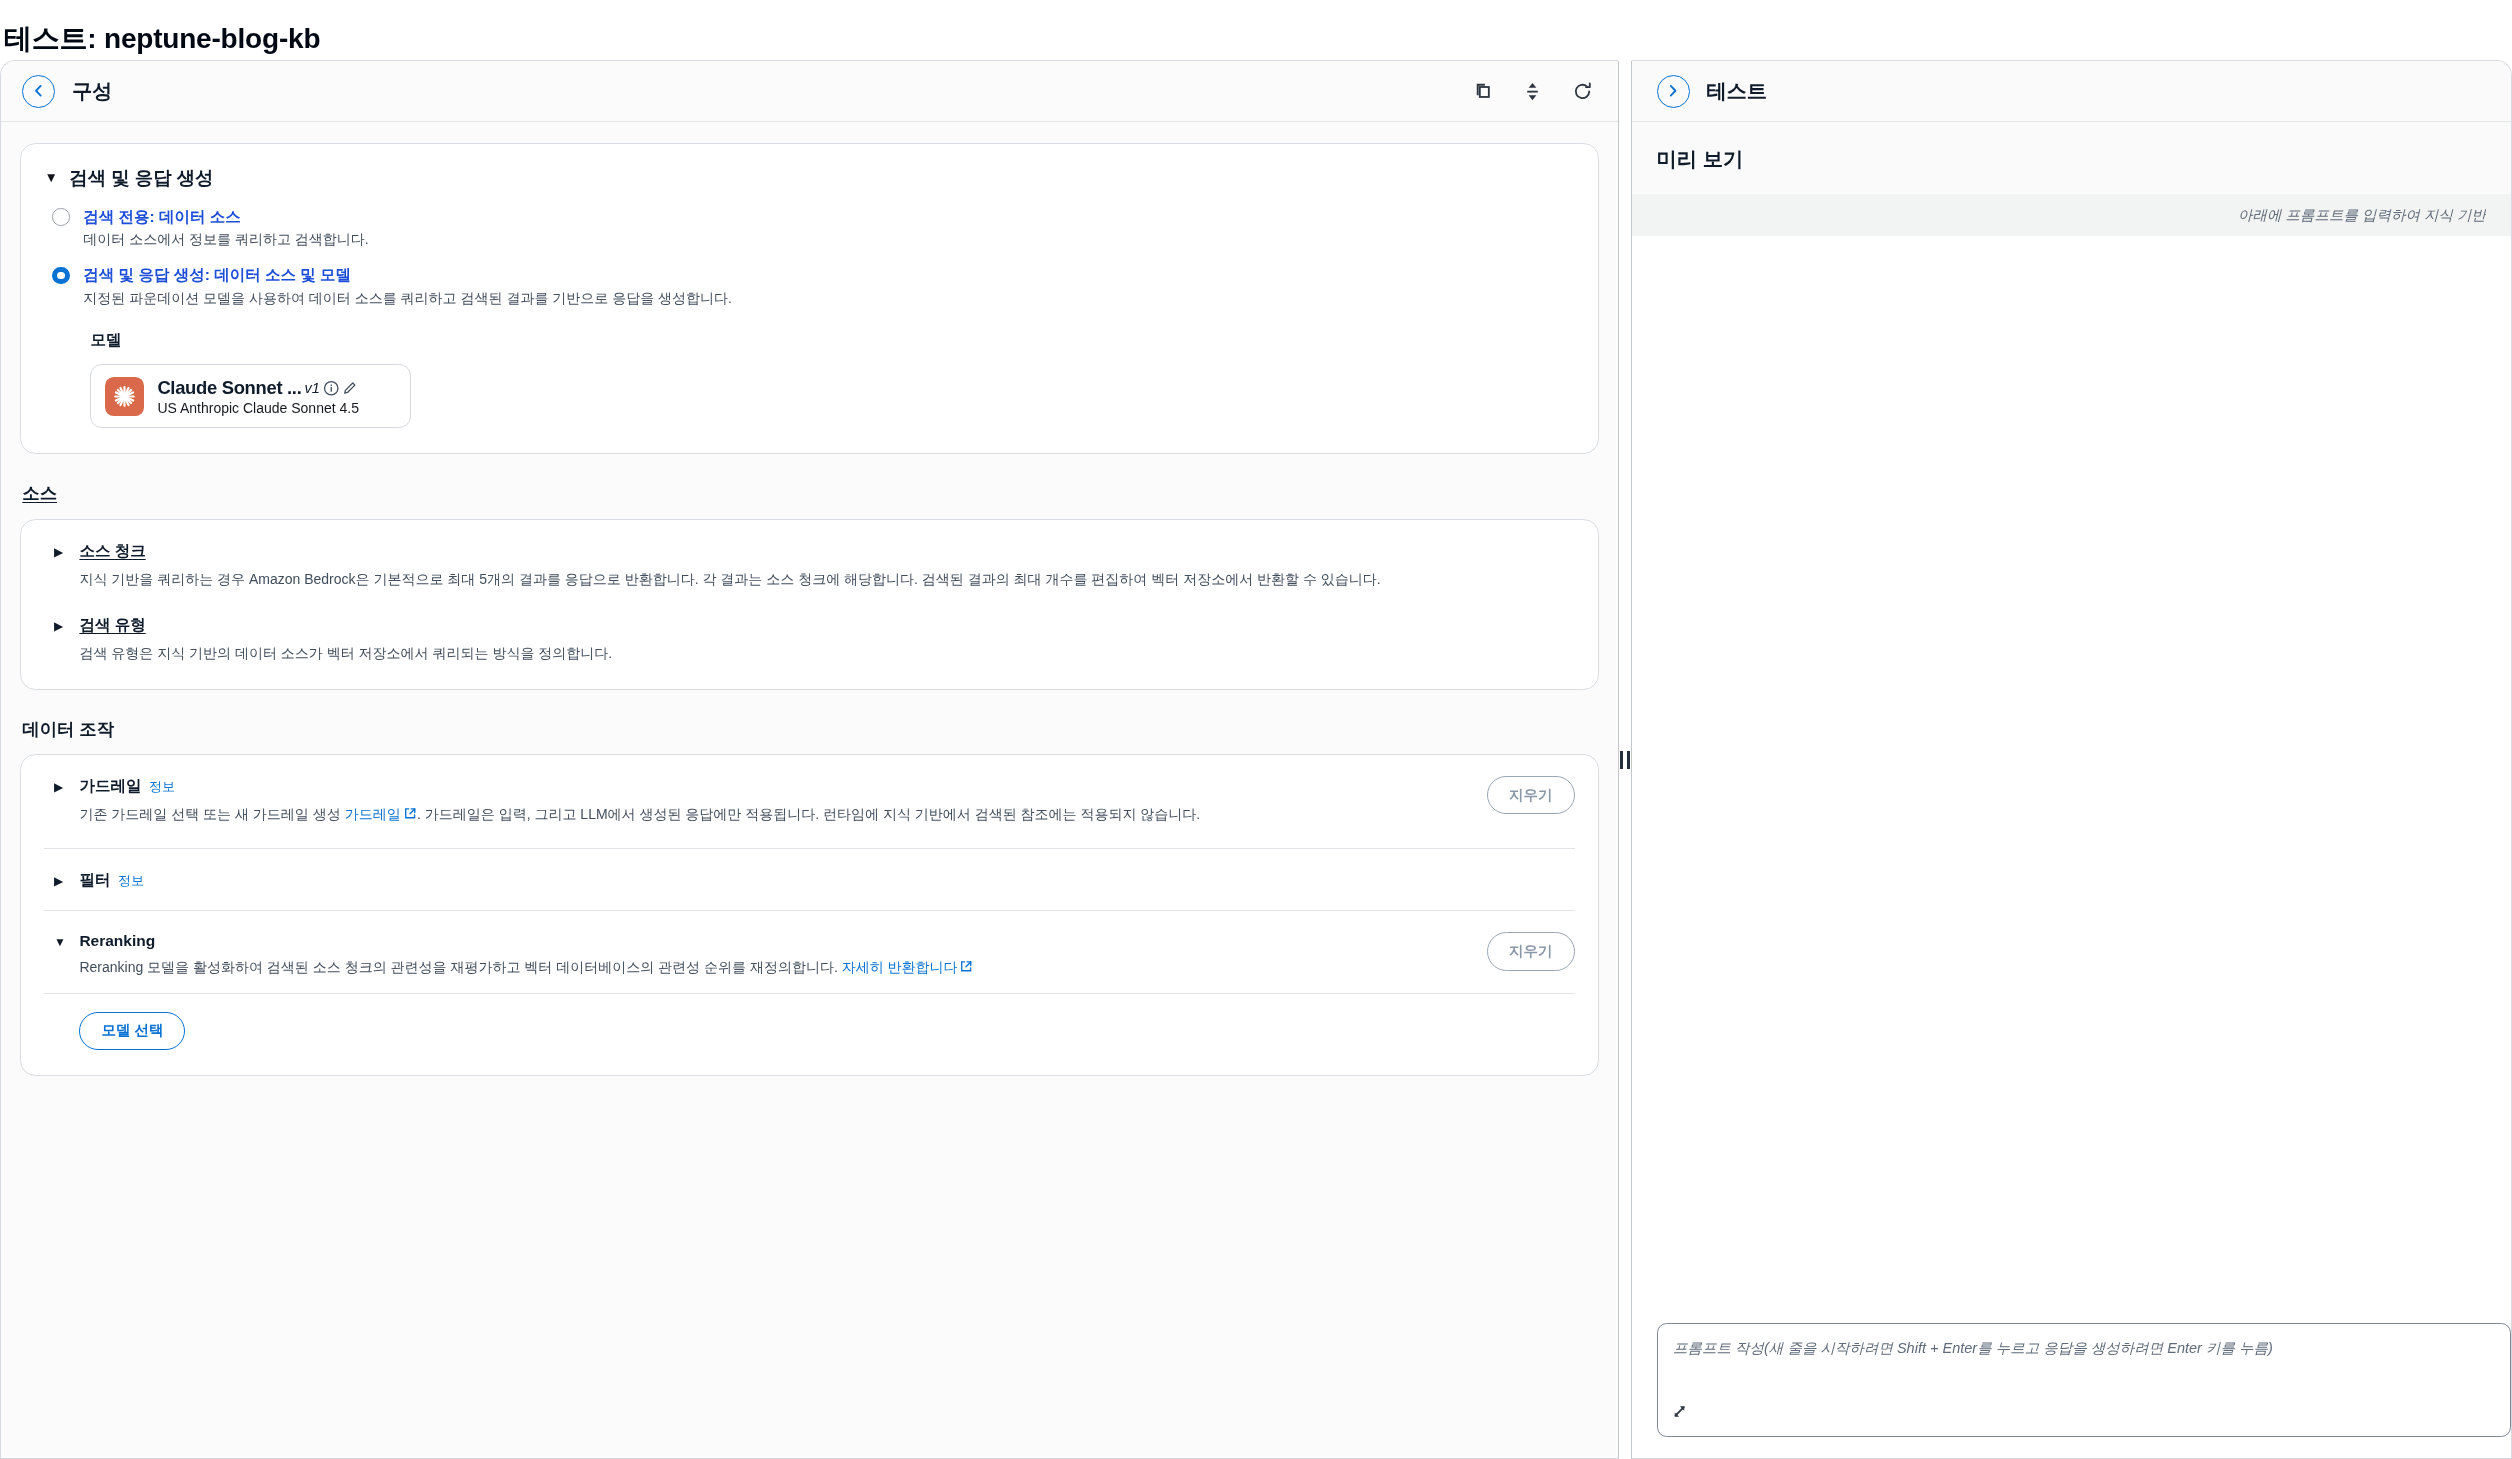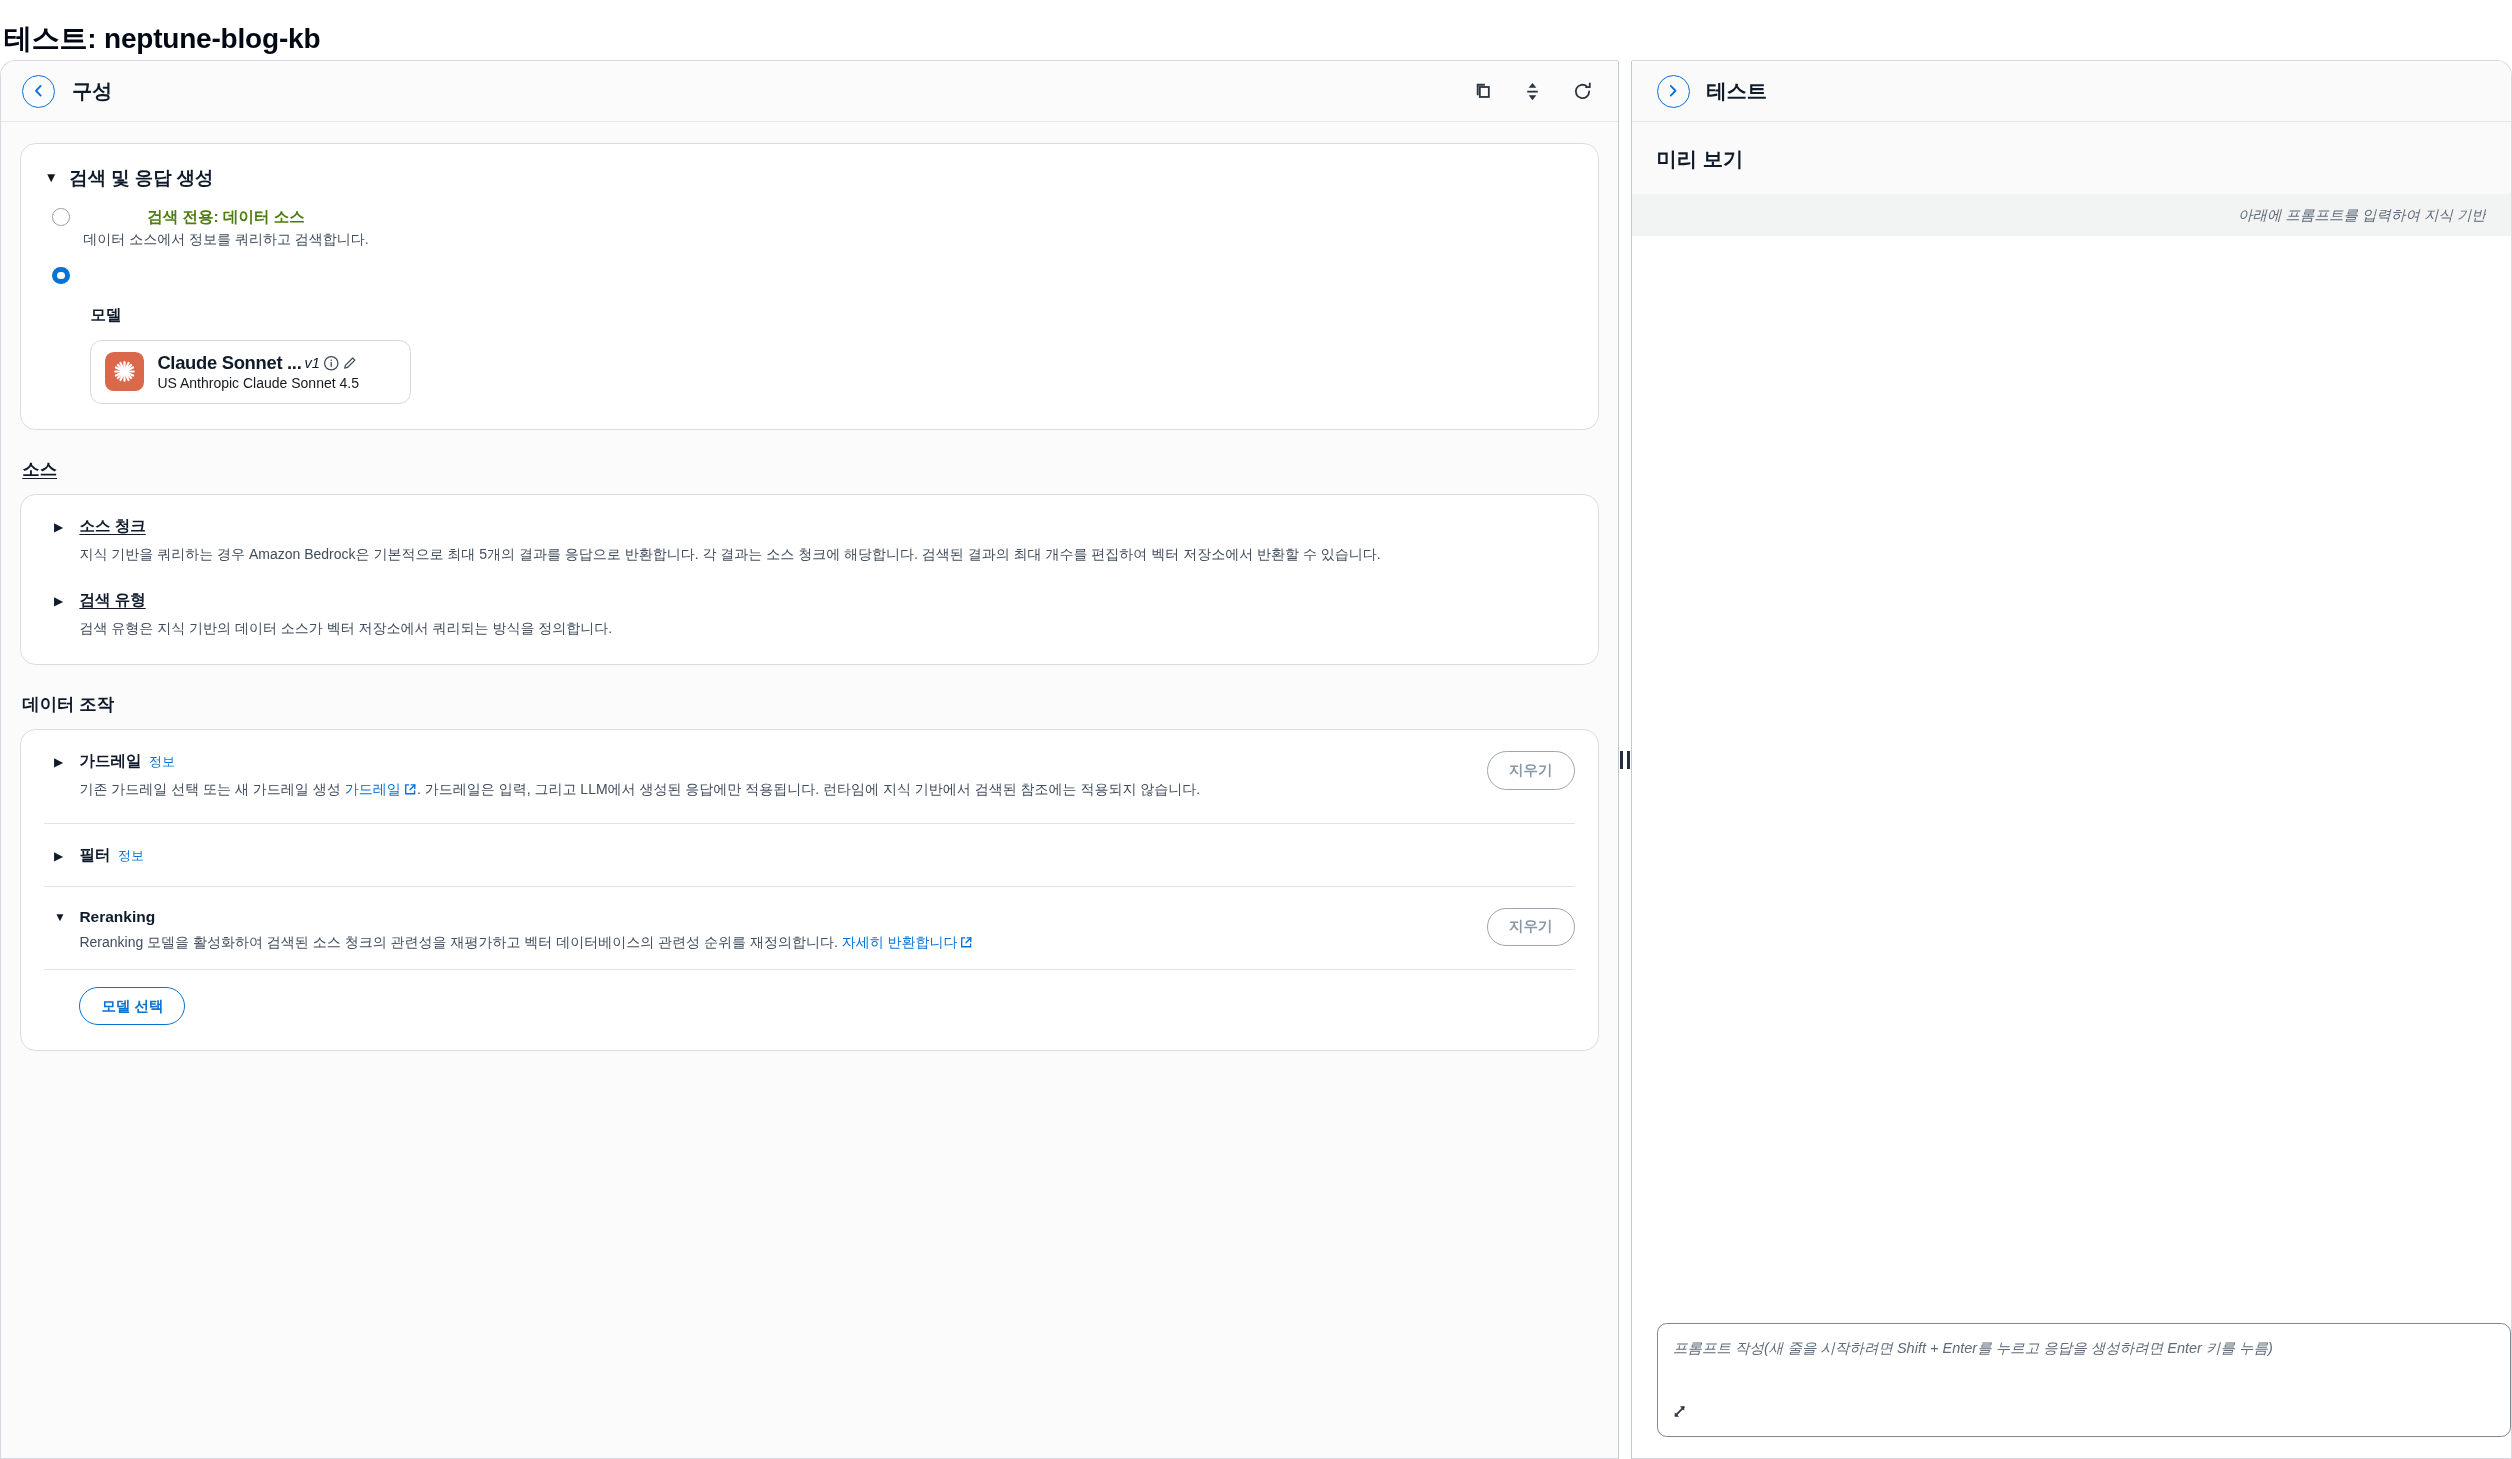--- a/index.html
+++ b/index.html
@@ -121,21 +121,21 @@
   .radio-list { margin-top: 15.5px; padding-left: 39px; }
   .radio-row { display: flex; align-items: flex-start; gap: 0; margin-bottom: 13.5px; }
   .radio-mark {
     width: 17.4px; height: 17.4px; border-radius: 50%;
     border: 1.5px solid #9aa0a6; background: #fff;
     flex: 0 0 auto; margin-top: 2.9px; margin-left: -31px;
     position: relative; cursor: pointer;
   }
   .radio-mark.checked { border: 5.3px solid #0972d3; background:#fff; }
   .radio-texts { margin-left: 13.5px; }
-  .radio-label { font-size: 15.5px; font-weight: 700; color: #4d7c0f; line-height: 21px; text-align: center; }
+  .radio-label { font-size: 15.5px; font-weight: 700; color: #1d4ed8; line-height: 21px; }
   .radio-desc  { font-size: 14px; color: #414d5c; line-height: 21px; margin-top: 2.9px; }
 
   .model-label {
     margin-top: 21px;
     padding-left: 46px;
     font-size: 15.5px;
     font-weight: 700;
     color: #0f1b2a;
   }
   .model-card {
@@ -308,20 +308,24 @@
           <div class="radio-row">
             <span class="radio-mark"></span>
             <div class="radio-texts">
               <div class="radio-label">검색 전용: 데이터 소스</div>
               <div class="radio-desc">데이터 소스에서 정보를 쿼리하고 검색합니다.</div>
             </div>
           </div>
 
           <div class="radio-row">
             <span class="radio-mark checked"></span>
+            <div class="radio-texts">
+              <div class="radio-label">검색 및 응답 생성: 데이터 소스 및 모델</div>
+              <div class="radio-desc">지정된 파운데이션 모델을 사용하여 데이터 소스를 쿼리하고 검색된 결과를 기반으로 응답을 생성합니다.</div>
+            </div>
           </div>
         </div>
 
         <div class="model-label">모델</div>
 
         <div class="model-card">
           <div class="model-logo">
             <svg width="27" height="27" viewBox="0 0 32 32" aria-hidden="true">
               <g stroke="#ffffff" stroke-width="2.6" stroke-linecap="round">
                 <line x1="16" y1="5" x2="16" y2="27"></line>

